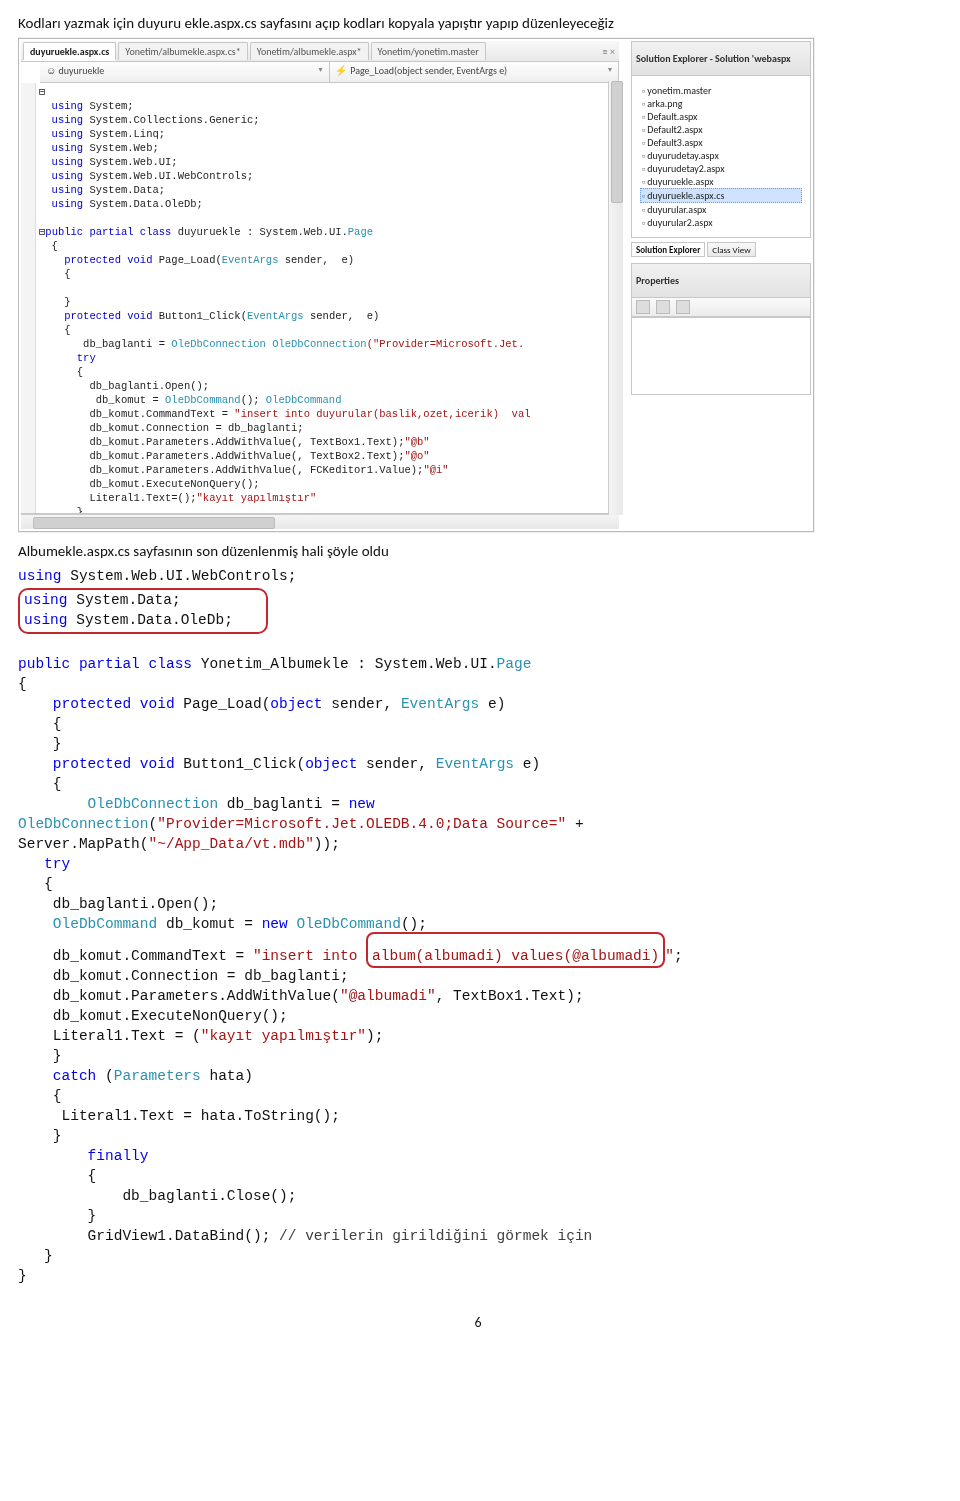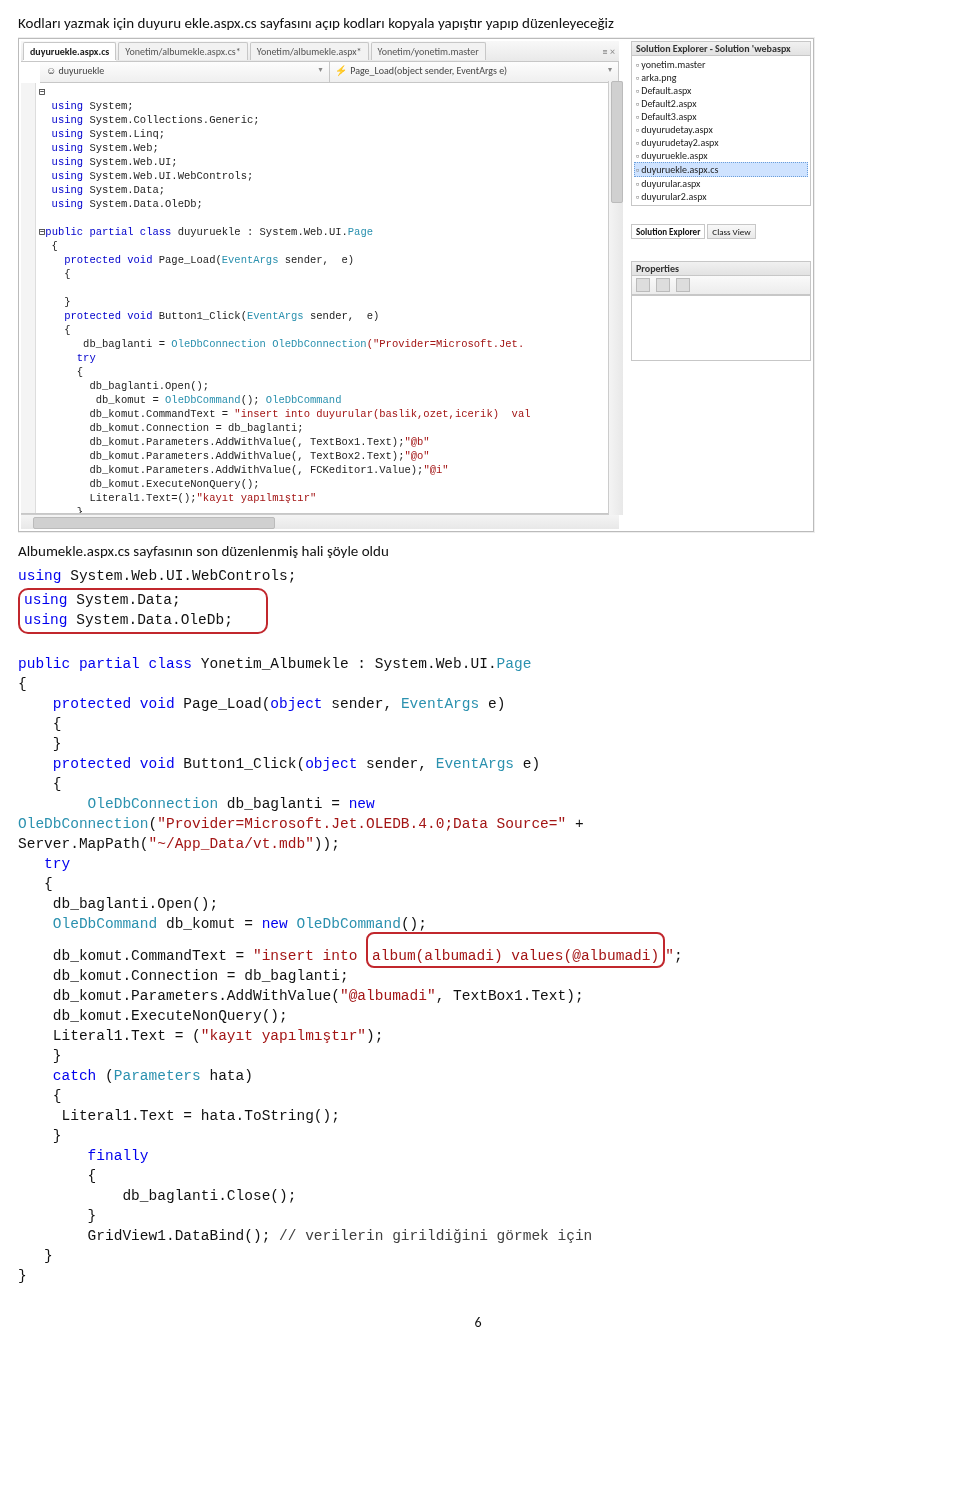--- a/index.html
+++ b/index.html
@@ -76,35 +76,35 @@
   .s  { color: #a31515; }
   .vs-hscroll {
     height: 14px; background: linear-gradient(#f4f4f4,#e8e8e8);
     border-top: 1px solid #ccc; position: relative;
   }
   .vs-hscroll .thumb {
     position: absolute; left: 12px; top: 2px; width: 240px; height: 10px;
     background: #d0d0d0; border: 1px solid #bbb; border-radius: 2px;
   }
   .vs-pane-title {
-    font-weight: 600; color: #333; padding: 0 4px;
+    font-weight: 600; color: #333; padding: 10px 4px;
     background: linear-gradient(#f1f1f1,#e2e2e2);
     border: 1px solid #c7c7c7; border-bottom: none;
   }
   .panel {
-    border: 1px solid #c7c7c7; background: #fff; padding: 2px;
+    border: 1px solid #c7c7c7; background: #fff; padding: 8px;
   }
   .panel ul { list-style: none; margin: 0; padding: 0; }
   .panel li { padding: 0 2px; white-space: nowrap; color: #222; }
   .panel li::before { content: "▫ "; color: #888; font-size: 9px; }
   .panel li.sel {
     background: #cfe3ff; border: 1px dotted #6a9edb; padding: 0 1px;
   }
   .tab-footer {
-    display: flex; gap: 2px; font-size: 9px; margin-top: 18px;
+    display: flex; gap: 2px; font-size: 9px; margin-top: 4px;
   }
   .tab-footer span {
     padding: 1px 4px; border: 1px solid #c7c7c7;
     background: linear-gradient(#f8f8f8,#e9e9e9);
   }
   .tab-footer span.active {
     background: #fff; font-weight: 600;
   }
   .props-tools {
     height: 18px; border: 1px solid #c7c7c7;
@@ -222,21 +222,21 @@
           <li>duyuruekle.aspx</li>
           <li class="sel">duyuruekle.aspx.cs</li>
           <li>duyurular.aspx</li>
           <li>duyurular2.aspx</li>
         </ul>
     </div>
     <div class="tab-footer">
       <span class="active">Solution Explorer</span>
       <span>Class View</span>
     </div>
-    <div class="vs-pane-title" style="margin-top:22px">Properties</div>
+    <div class="vs-pane-title" style="margin-top:6px">Properties</div>
     <div class="props-tools">
       <span class="ico"></span>
       <span class="ico"></span>
       <span class="ico"></span>
     </div>
     <div class="panel" style="height:60px"></div>
   </div>
   <div class="vs-vscroll">
       <div class="thumb"></div>
     </div>

